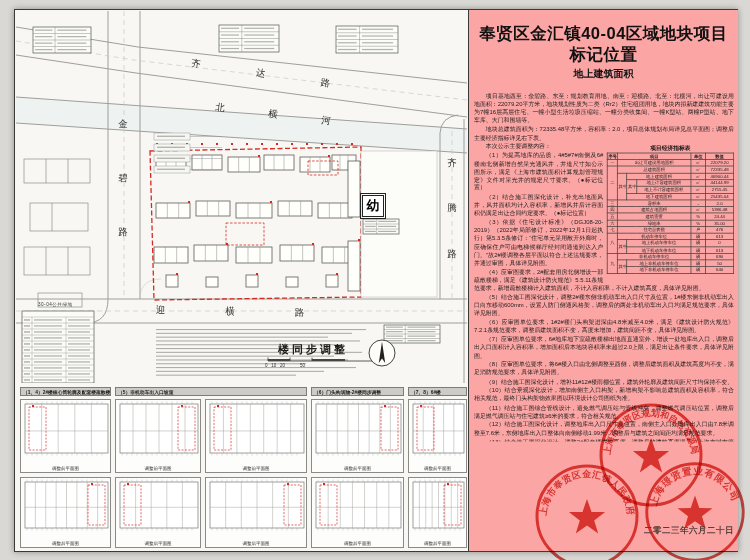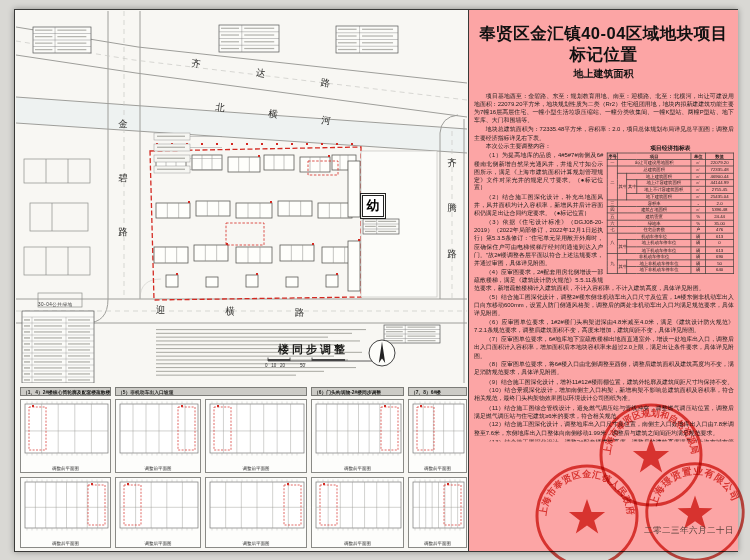--- a/index.html
+++ b/index.html
@@ -36,21 +36,21 @@
              transform:scale(.722);transform-origin:0 0;}
   .body-text{font-size:8.2px;line-height:1.38;color:#1d1d1b;text-align:justify;}
   .body-text p{margin:0 0 1px 0;text-indent:2em;}
   .econ-wrap{float:right;width:176px;margin:2px 0 4px 5px;}
   .econ-title{text-align:center;font-size:8px;font-weight:bold;margin-bottom:1px;color:#111;}
   table.econ{border-collapse:collapse;width:176px;table-layout:fixed;}
   table.econ th,table.econ td{border:.6px solid #3c3c3a;font-size:6px;padding:0 1px;height:6.6px;
              text-align:center;color:#1d1d1b;overflow:hidden;white-space:nowrap;font-weight:normal;}
   table.econ th{font-weight:bold;}
   .stamp{position:absolute;mix-blend-mode:multiply;opacity:.85;pointer-events:none;z-index:5;}
-  .doc-date{position:absolute;right:4px;top:515px;font-size:8.5px;font-weight:normal;color:#55403a;
+  .doc-date{position:absolute;right:4px;top:515px;font-size:8.5px;font-weight:bold;color:#55403a;
             letter-spacing:.5px;z-index:6;}
 </style>
 </head>
 <body>
 
 <div class="sheet">
 
   <div class="map-area">
     <svg id="map-svg" width="451" height="372" viewBox="0 0 451 372">
         <polygon points="0,86 451,118 451,142 0,112" fill="#eef2f1"></polygon>

